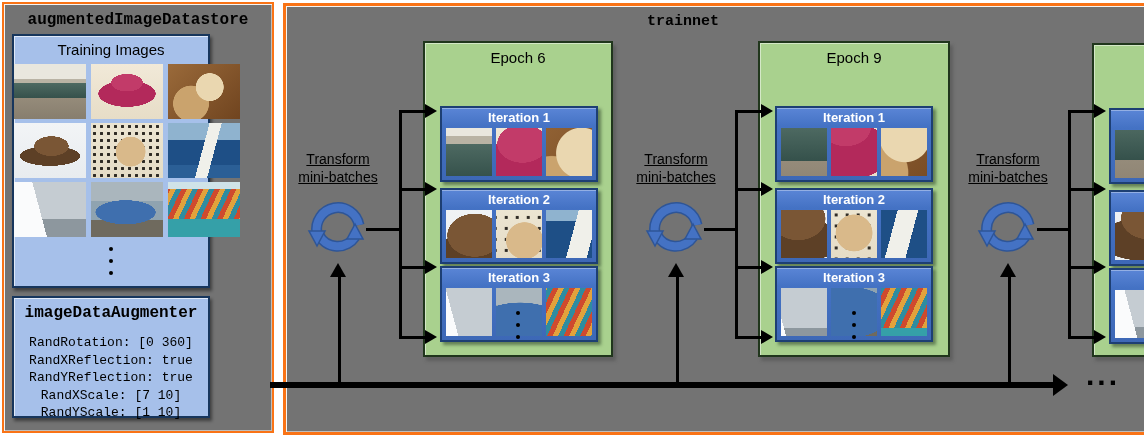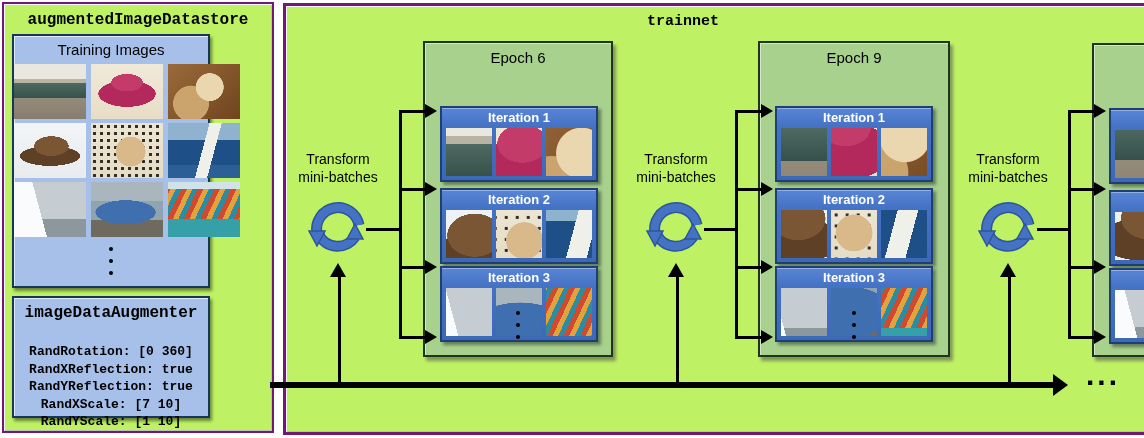--- a/index.html
+++ b/index.html
@@ -1,35 +1,35 @@
 <!DOCTYPE html>
 <html><head>
 <meta charset="utf-8">
 <style>
   html,body{margin:0;padding:0;background:#fff;}
   #canvas{position:relative;width:1144px;height:438px;overflow:hidden;background:#fff;
           font-family:"Liberation Sans",sans-serif;color:#000;}
   
-  .gray-panel{position:absolute;background:#bef264;border:2px solid #701a75;
+  .gray-panel{position:absolute;background:#737373;border:2px solid #f97316;
               box-shadow:inset 1px 1px 0 #f4f4f4, inset -1px -1px 0 #bdbdbd;box-sizing:border-box;}
   #left-panel{left:2px;top:2px;width:272px;height:431px;}
   #trainnet-panel{left:283px;top:3px;width:870px;height:432px;border-width:3px;}
   .mono-title{font-family:"Liberation Mono",monospace;font-weight:bold;font-size:16px;
               text-align:center;padding-top:7px;}
   #trainnet-title{font-size:15px;padding-right:70px;}
   
   .bluebox{position:absolute;background:#a6c0ea;border:2px solid #17365d;box-sizing:border-box;
            box-shadow:2px 3px 3px rgba(0,0,0,.45), inset 1px 1px 0 rgba(255,255,255,.65);}
   #training-box{left:8px;top:30px;width:198px;height:254px;}
   #augmenter-box{left:8px;top:292px;width:198px;height:122px;}
   .blue-label{font-size:15px;text-align:center;padding-top:5px;}
   #augmenter-box .mono-title{padding-top:6px;}
   .prop-line{font-family:"Liberation Mono",monospace;font-size:13px;line-height:17.5px;
              text-align:center;}
-  #augmenter-props{margin-top:21px;font-weight:bold;}
+  #augmenter-props{margin-top:12px;}
   
   #img-grid{display:flex;flex-wrap:wrap;gap:4px 5px;width:226px;margin:6px auto 0;}
   .thumb{box-sizing:border-box;}
   .thumb-l{width:72px;height:55px;}
   
   .vdots span{display:block;width:4px;height:4px;border-radius:50%;background:#000;margin:8px auto 0;}
   .vdots span:first-child{margin-top:0;}
   #training-box .vdots{margin-top:10px;}
   .epoch .vdots{position:absolute;left:50%;transform:translateX(-50%);top:268px;}
   
@@ -80,21 +80,21 @@
     linear-gradient(75deg,#fafbfc 0 38%,transparent 38%),
     linear-gradient(180deg,#c5ccd2 0 68%,#8d979e 68%);}
   [data-img="blue-car"]{background-image:
     radial-gradient(ellipse 42% 22% at 48% 55%,#3f6fae 0 99%,transparent 100%),
     linear-gradient(180deg,#aab6bd 0 35%,#8fa3b0 35% 70%,#6f6a5e 70%);}
   [data-img="striped-sailboat"]{background-image:
     linear-gradient(180deg,#cfe3e8 0 12%,transparent 12%),
     linear-gradient(180deg,transparent 0 68%,#35a0a8 68%),
     repeating-linear-gradient(115deg,#cf4a2e 0 5px,#e2a23c 5px 10px,#2f8ca0 10px 15px);}
   
-  .tlabel{position:absolute;width:120px;top:150px;text-align:center;font-size:14px;line-height:18px;}
+  .tlabel{position:absolute;width:120px;top:150px;text-align:center;font-size:14px;line-height:18px;text-decoration:underline;}
   .tlabel span{display:block;}
   .cycle{position:absolute;}
   
   .hline,.vline{position:absolute;background:#000;}
   .hline{height:3px;} .vline{width:3px;}
   .head-right{position:absolute;width:0;height:0;border-top:7px solid transparent;
               border-bottom:7px solid transparent;border-left:12px solid #000;}
   .head-up{position:absolute;width:0;height:0;border-left:8px solid transparent;
            border-right:8px solid transparent;border-bottom:14px solid #000;}
   .thick{position:absolute;background:#000;height:6px;}

